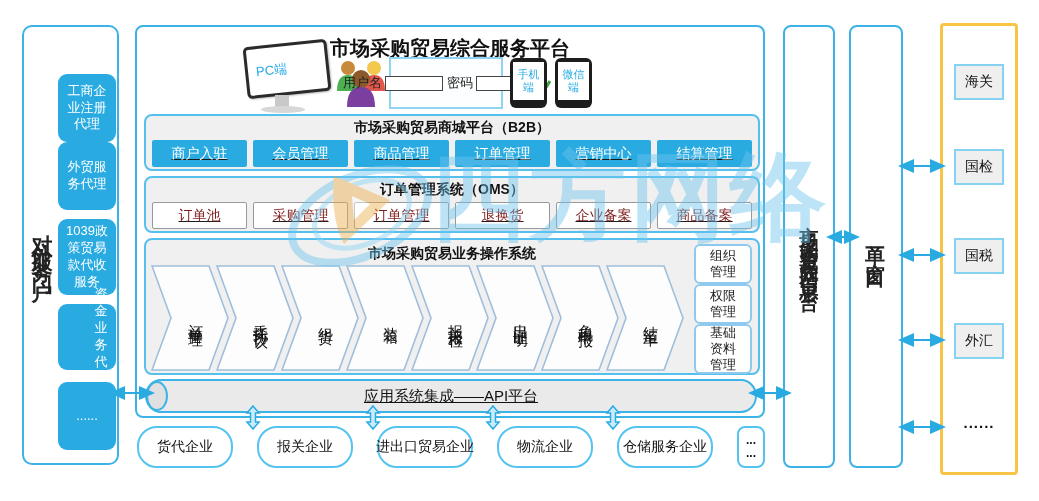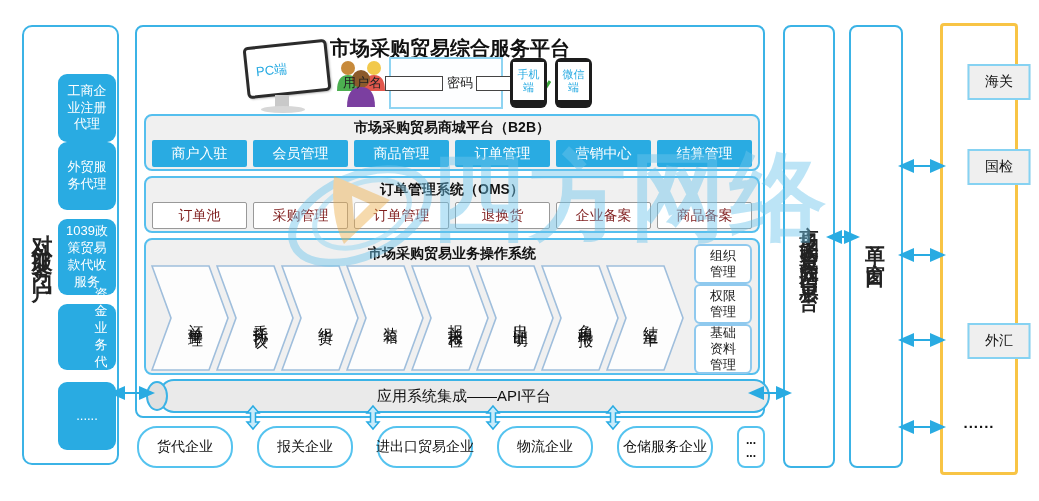--- a/index.html
+++ b/index.html
@@ -38,64 +38,64 @@
   .lock-wrap { position:relative; width:20px; height:20px; }
 
   .phone { top:31px; width:37px; height:50px; background:#1d1d1d; border-radius:6px; padding:4px 3px 8px; }
   .phone .screen { width:100%; height:100%; background:#fff; display:flex; align-items:center; justify-content:center;
                    text-align:center; font-size:11px; line-height:1.15; color:#29ABE2; word-break:break-all; }
   .phone1 { left:373px; } .phone2 { left:418px; }
 
   
   .section { left:7px; width:616px; background:#F0F0F0; border:2px solid #55BFEE; border-radius:8px; }
   .sec-title { width:100%; text-align:center; font-size:14px; font-weight:bold; color:#111; margin-top:3px; }
-  .btn-row { position:absolute; left:6px; right:6px; top:24px; display:flex; gap:6px; }
+  .btn-row { position:absolute; left:6px; right:6px; top:24px; display:flex; gap:6px;text-decoration:underline; }
   .btn-blue { flex:1; height:27px; background:#29ABE2; color:#fff; font-size:14px; border-radius:2px;
               display:flex; align-items:center; justify-content:center; white-space:nowrap; }
   .btn-white { flex:1; height:27px; background:#fff; color:#7f1d1d; font-size:14px; border:1px solid #999;
                border-radius:2px; display:flex; align-items:center; justify-content:center; white-space:nowrap; }
   .sec-b2b { top:87px; height:57px; }
   .sec-oms { top:149px; height:57px; }
   .sec-ops { top:211px; height:137px; }
 
   
   .chev-row { position:absolute; left:5px; top:25px; height:106px; display:flex; }
   .chev { position:relative; width:78px; height:106px; margin-right:-13px; }
   .chev svg { position:absolute; inset:0; }
   .chev-label { position:absolute; inset:0; display:flex; align-items:center; justify-content:center;
                 writing-mode:vertical-rl; text-orientation:upright; font-size:15px; letter-spacing:3px; color:#111; padding-left:10px; }
   .side-box { right:6px; width:58px; background:#fff; border:2px solid #8FC9EE; border-radius:6px;
               font-size:13px; line-height:1.22; text-align:center; word-break:break-all;
               display:flex; align-items:center; justify-content:center; padding:18px 11px; }
 
   
-  .cylinder { left:21px; top:352px; width:612px; height:34px; background:#EAEAEA; border:2px solid #3BB3E6;
+  .cylinder { left:8px; top:352px; width:612px; height:34px; background:#EAEAEA; border:2px solid #3BB3E6;
               border-radius:16px / 50%; display:flex; align-items:center; justify-content:center;
-              font-size:15px; color:#111; }
+              font-size:15px; color:#111;text-decoration:underline; }
   .cyl-cap { position:absolute; left:9px; top:354px; width:22px; height:30px; border:2px solid #3BB3E6;
              border-radius:50%; background:#E0E0E0; }
 
   
   .partner { top:426px; height:42px; width:96px; background:#fff; border:2px solid #55C3EF; border-radius:20px;
              font-size:14px; color:#111; display:flex; align-items:center; justify-content:center; white-space:nowrap; }
   .partner-more { top:426px; left:737px; width:28px; height:42px; background:#fff; border:2px solid #55C3EF;
                   border-radius:8px; font-size:12px; font-weight:bold; line-height:1.1; color:#111;
                   display:flex; align-items:center; justify-content:center; text-align:center; white-space:pre-line; }
 
   
   .col-panel { top:25px; height:443px; border:2px solid #3BB3E6; border-radius:8px;
                display:flex; align-items:center; justify-content:center; }
   .col-net { left:783px; width:52px; }
   .col-win { left:849px; width:54px; }
   .col-net .vtext { font-size:19px; letter-spacing:6px; }
   .col-win .vtext { font-size:20px; letter-spacing:9px; }
 
   .gov-panel { left:940px; top:23px; width:78px; height:452px; border:3px solid #F8C445; border-radius:4px; background:#fff; }
-  .gov-box { left:50%; transform:translateX(-50%); width:63px; height:36px; background:#EFEFEF; border:2px solid #86D2F2;
-             font-size:14px; color:#111; display:flex; align-items:center; justify-content:center;margin-left:20px; }
+  .gov-box { left:50%; transform:translateX(-50%); width:50px; height:36px; background:#EFEFEF; border:2px solid #86D2F2;
+             font-size:14px; color:#111; display:flex; align-items:center; justify-content:center; }
   .gov-more { left:0; width:100%; top:388px; text-align:center; font-size:15px; font-weight:bold; letter-spacing:1px; color:#111; }
 
   
   .watermark { left:282px; top:148px; width:490px; height:140px; opacity:.45; pointer-events:none; z-index:60; }
   .wm-text { position:absolute; left:148px; top:-14px; font-size:96px; font-weight:bold; color:#6CC5EC; letter-spacing:4px; white-space:nowrap; }
 
   .arrow-layer { position:absolute; inset:0; z-index:70; pointer-events:none; }
 </style>
 </head>
 <body>
@@ -254,20 +254,21 @@
   <div class="abs col-panel col-net">
     <div class="vtext">市场采购贸易联网信息平台</div>
   </div>
   <div class="abs col-panel col-win">
     <div class="vtext">单一窗口</div>
   </div>
 
   <div class="abs gov-panel">
     <div class="abs gov-box" style="top:38px;">海关</div>
     <div class="abs gov-box" style="top:123px;">国检</div>
+    <div class="abs gov-box" style="top:212px;">国税</div>
     <div class="abs gov-box" style="top:297px;">外汇</div>
     <div class="abs gov-more">......</div>
   </div>
 
   <div class="abs watermark">
     <svg width="160" height="140" viewBox="0 0 160 140">
       <ellipse cx="78" cy="68" rx="72" ry="40" fill="none" stroke="#6CC5EC" stroke-width="8" transform="rotate(-24 78 68)"></ellipse>
       <ellipse cx="80" cy="66" rx="50" ry="30" fill="none" stroke="#8AD2F1" stroke-width="5" transform="rotate(-24 80 66)"></ellipse>
       <path d="M52 28 L108 52 L62 96 Q48 70 52 28 Z" fill="#EDAF4C"></path>
       <path d="M70 48 L88 56 L72 72 Z" fill="#fff"></path>

